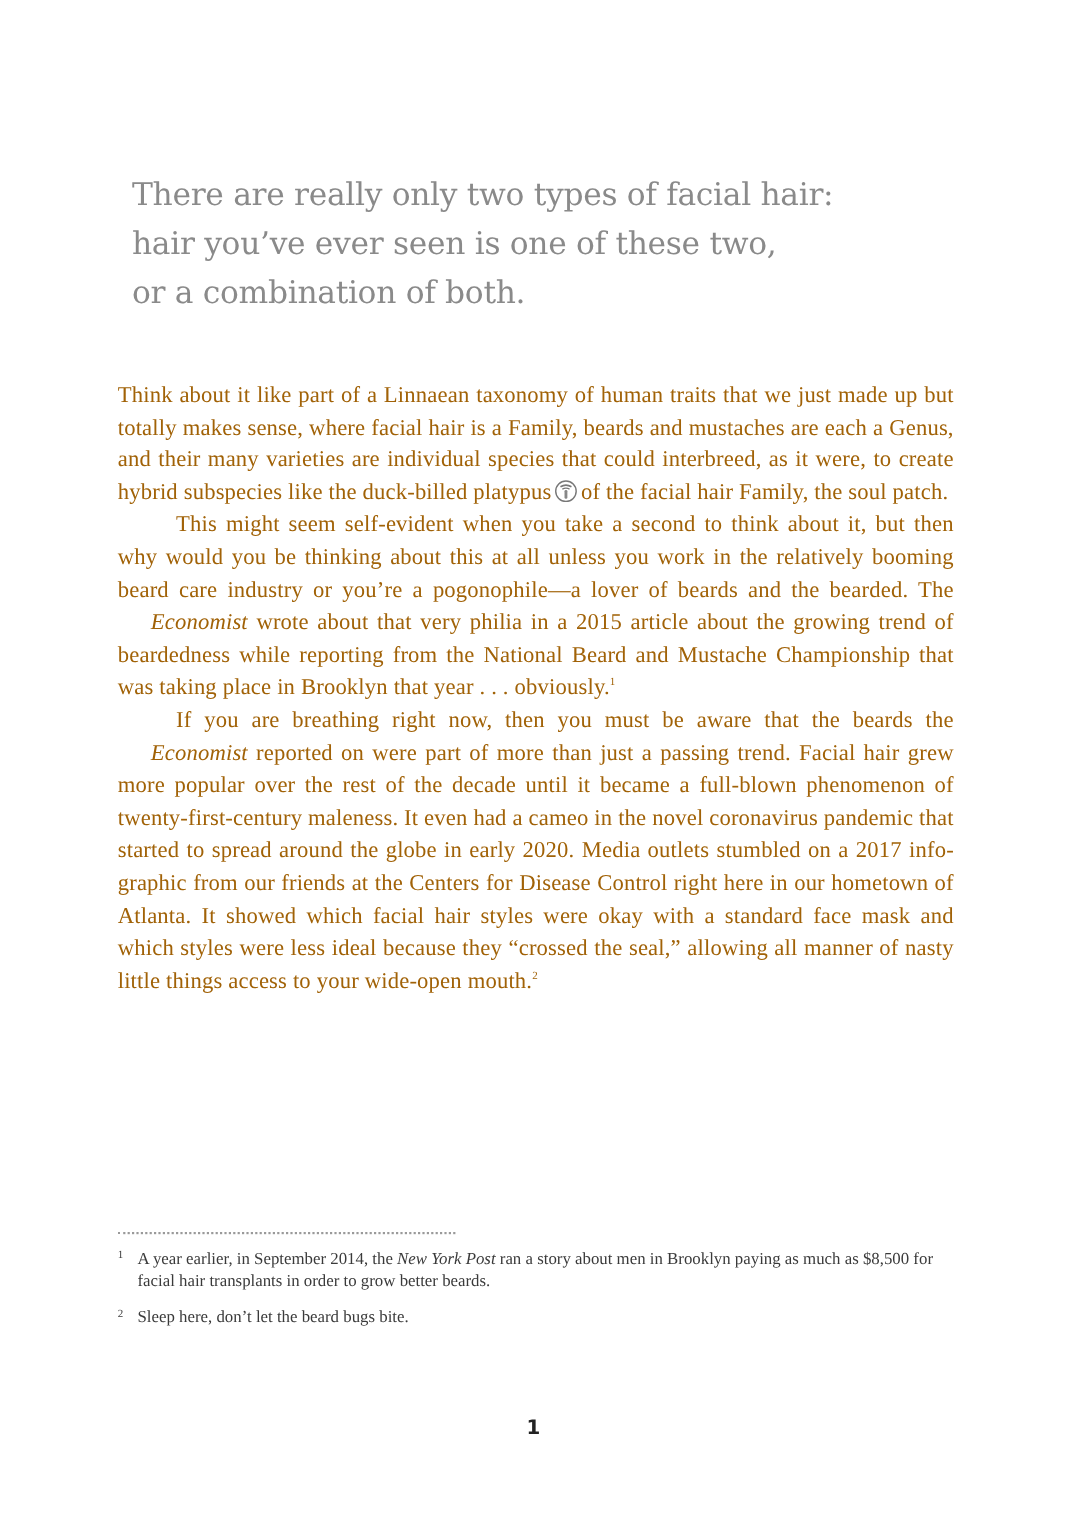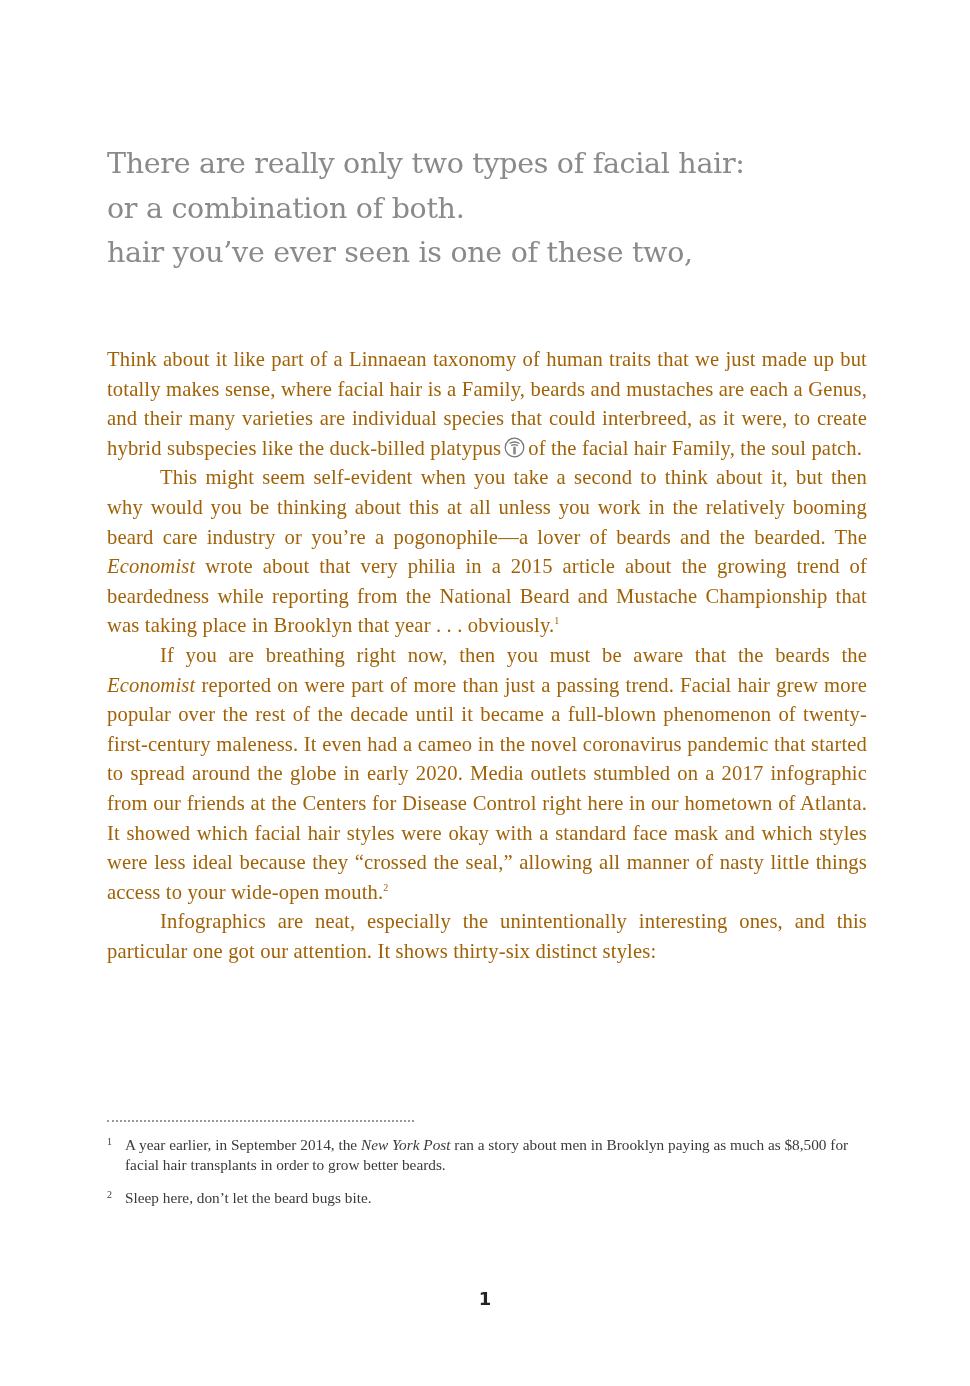--- a/index.html
+++ b/index.html
@@ -6,31 +6,31 @@
   body {
     width: 970px; height: 1386px; position: relative; overflow: hidden;
     font-family: "DejaVu Serif", "Liberation Serif", serif;
     color: #2a2a2a;
   }
   .pull-quote {
     position: absolute; left: 107px; top: 142px; width: 740px;
     font-family: "DejaVu Serif", serif;
     font-size: 28.5px; line-height: 44.5px; color: #8a8a8a;
     letter-spacing: -0.3px;
-    margin: 0;
+    margin: 13px;
   }
   .body-text {
     position: absolute; left: 107px; top: 345px; width: 760px;
     font-family: "Liberation Serif", serif;
     font-size: 20.6px; line-height: 29.6px; color: #a16207;
     letter-spacing: 0.15px;
   }
   .body-text p { margin: 0; text-align: justify; text-align-last: left; }
   .body-text p.indent { text-indent: 53px; }
-  .body-text em { font-style: italic; }
+  .body-text em { font-style: italic; margin-left: 30px; }
   sup.fn-ref { font-size: 10px; vertical-align: 8px; line-height: 0; }
   .icon-inline {
     display: inline-block; width: 21px; height: 21px; vertical-align: -3px;
     margin: 0 3px;
   }
   .rule {
     position: absolute; left: 107px; top: 1120px; width: 307px; height: 0;
     border-top: 2px dotted #9a9a9a;
   }
   .footnotes {
@@ -47,37 +47,36 @@
     position: absolute; left: 0; width: 970px; top: 1288px; text-align: center;
     font-family: "DejaVu Sans", sans-serif; font-weight: bold; font-size: 18px;
     color: #222;
   }
 </style>
 </head>
 <body>
 
 <div class="pull-quote">
   <div>There are really only two types of facial hair:</div>
+  <div>hair you’ve ever seen is one of these two,</div>
   <div>or a combination of both.</div>
-  <div>hair you’ve ever seen is one of these two,</div>
 </div>
 
 <div class="body-text">
   <p><span>Think about it like part of a Linnaean taxonomy of human traits that we just made up but totally makes sense, where facial hair is a Family, beards and mustaches are each a Genus, and their many varieties are individual species that could interbreed, as it were, to create hybrid subspecies like the duck-billed platypus</span><span class="icon-inline"><svg width="21" height="21" viewBox="0 0 21 21">
           <circle cx="10.5" cy="10.5" r="9.3" fill="none" stroke="#777" stroke-width="1.3"></circle>
           <path d="M5.5 6.5 Q10.5 3.5 15.5 6.5" fill="none" stroke="#777" stroke-width="1.4"></path>
           <path d="M7.2 8.6 Q10.5 6.8 13.8 8.6" fill="none" stroke="#777" stroke-width="1.2"></path>
           <rect x="9.2" y="9.5" width="2.6" height="8" rx="1.2" fill="#888"></rect>
         </svg></span><span>of the facial hair Family, the soul patch.</span></p>
 
   <p class="indent"><span>This might seem self-evident when you take a second to think about it, but then why would you be thinking about this at all unless you work in the relatively booming beard care industry or you’re a pogonophile—a lover of beards and the bearded. The </span><em>Economist</em><span> wrote about that very philia in a 2015 article about the growing trend of beardedness while reporting from the National Beard and Mustache Championship that was taking place in Brooklyn that year . . . obviously.</span><sup class="fn-ref">1</sup></p>
 
   <p class="indent"><span>If you are breathing right now, then you must be aware that the beards the </span><em>Economist</em><span> reported on were part of more than just a passing trend. Facial hair grew more popular over the rest of the decade until it became a full-blown phenomenon of twenty-first-century maleness. It even had a cameo in the novel coronavirus pandemic that started to spread around the globe in early 2020. Media outlets stumbled on a 2017 info­graphic from our friends at the Centers for Disease Control right here in our hometown of Atlanta. It showed which facial hair styles were okay with a standard face mask and which styles were less ideal because they “crossed the seal,” allowing all manner of nasty little things access to your wide-open mouth.</span><sup class="fn-ref">2</sup></p>
 
-  <p class="indent"><span>Infographics are neat, especially the unintentionally interesting ones, and this particular one got our attention. It shows thirty-six distinct styles:</span></p>
 </div>
 
 <div class="rule"></div>
 
 <div class="footnotes">
   <div class="footnote">
     <span class="fn-num">1</span>
     <span>A year earlier, in September 2014, the </span><em>New York Post</em><span> ran a story about men in Brooklyn paying as much as $8,500 for facial hair transplants in order to grow better beards.</span>
   </div>
   <div class="footnote">

